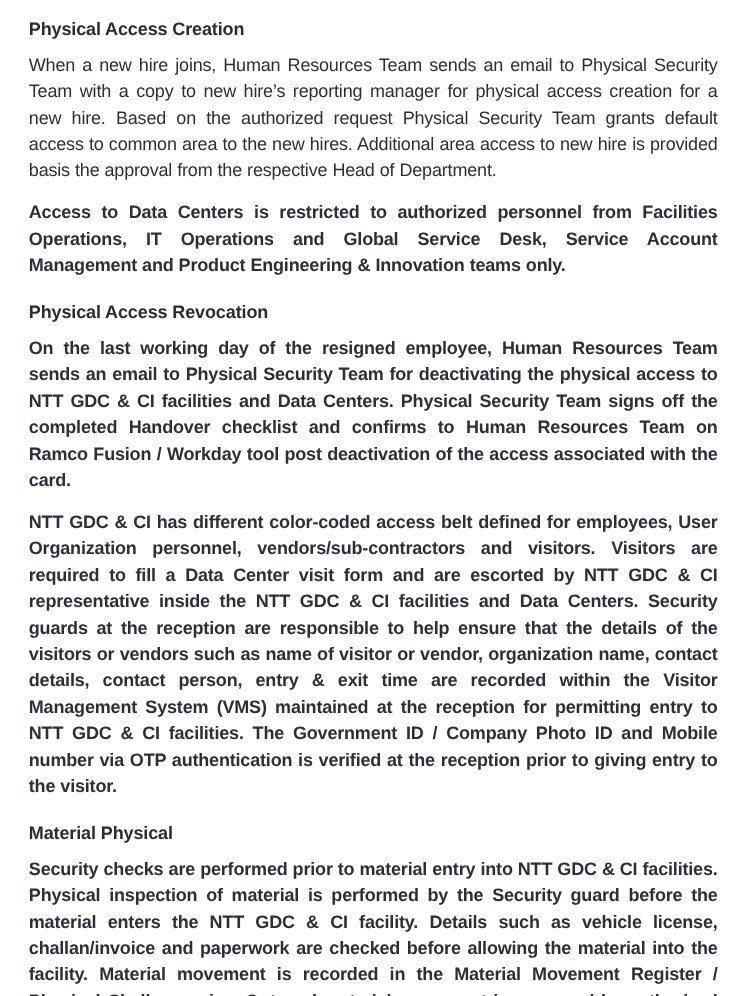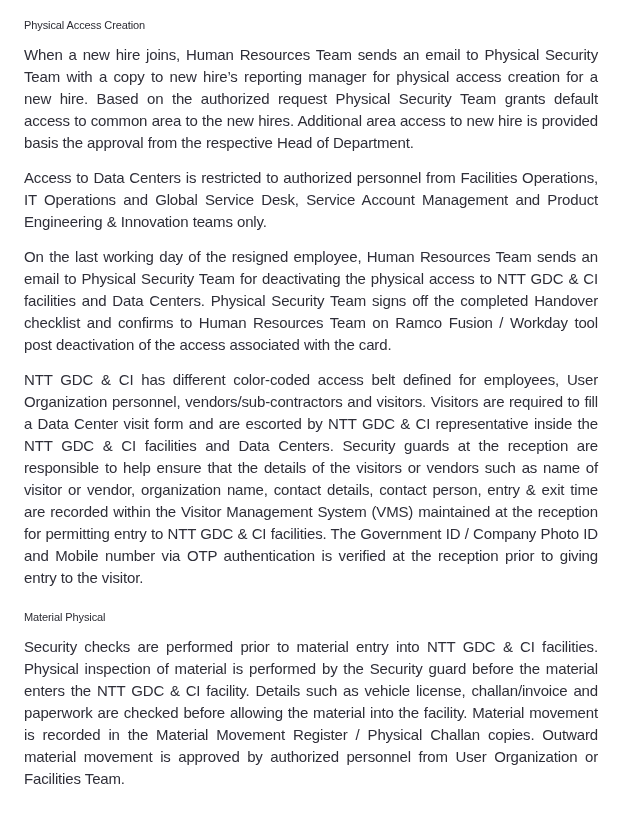--- a/index.html
+++ b/index.html
@@ -15,52 +15,54 @@
     -webkit-font-smoothing: antialiased;
   }
   .doc {
     box-sizing: border-box;
     width: 621px;
     padding: 14px 23px 18px 24px;
     font-size: 15px;
     line-height: 22px;
   }
   .doc h2 {
-    font-size: 11px;
-    font-weight: 400;
+    font-size: 15px;
+    font-weight: 700;
     line-height: 22px;
     margin: 17px 0 8px 0;
     color: #2b2b33;
     letter-spacing: -0.1px;
   }
   .doc section:first-child h2 {
     margin-top: 0;
   }
   .doc p {
     margin: 0 0 13px 0;
     text-align: justify;
     letter-spacing: -0.15px;
     word-spacing: 0.2px;
   }
   .doc section > p:last-child {
     margin-bottom: 13px;
+    font-weight: bold;
   }
 </style>
 </head>
 <body>
 
 <main class="doc">
 
   <section>
     <h2>Physical Access Creation</h2>
     <p>When a new hire joins, Human Resources Team sends an email to Physical Security Team with a copy to new hire’s reporting manager for physical access creation for a new hire. Based on the authorized request Physical Security Team grants default access to common area to the new hires. Additional area access to new hire is provided basis the approval from the respective Head of Department.</p>
     <p>Access to Data Centers is restricted to authorized personnel from Facilities Operations, IT Operations and Global Service Desk, Service Account Management and Product Engineering &amp; Innovation teams only.</p>
   </section>
 
   <section>
+    <h2>Physical Access Revocation</h2>
     <p>On the last working day of the resigned employee, Human Resources Team sends an email to Physical Security Team for deactivating the physical access to NTT GDC &amp; CI facilities and Data Centers. Physical Security Team signs off the completed Handover checklist and confirms to Human Resources Team on Ramco Fusion / Workday tool post deactivation of the access associated with the card.</p>
   </section>
 
   <section>
     <p>NTT GDC &amp; CI has different color-coded access belt defined for employees, User Organization personnel, vendors/sub-contractors and visitors. Visitors are required to fill a Data Center visit form and are escorted by NTT GDC &amp; CI representative inside the NTT GDC &amp; CI facilities and Data Centers. Security guards at the reception are responsible to help ensure that the details of the visitors or vendors such as name of visitor or vendor, organization name, contact details, contact person, entry &amp; exit time are recorded within the Visitor Management System (VMS) maintained at the reception for permitting entry to NTT GDC &amp; CI facilities. The Government ID / Company Photo ID and Mobile number via OTP authentication is verified at the reception prior to giving entry to the visitor.</p>
   </section>
 
   <section>
     <h2>Material Physical</h2>
     <p>Security checks are performed prior to material entry into NTT GDC &amp; CI facilities. Physical inspection of material is performed by the Security guard before the material enters the NTT GDC &amp; CI facility. Details such as vehicle license, challan/invoice and paperwork are checked before allowing the material into the facility. Material movement is recorded in the Material Movement Register / Physical Challan copies. Outward material movement is approved by authorized personnel from User Organization or Facilities Team.</p>

